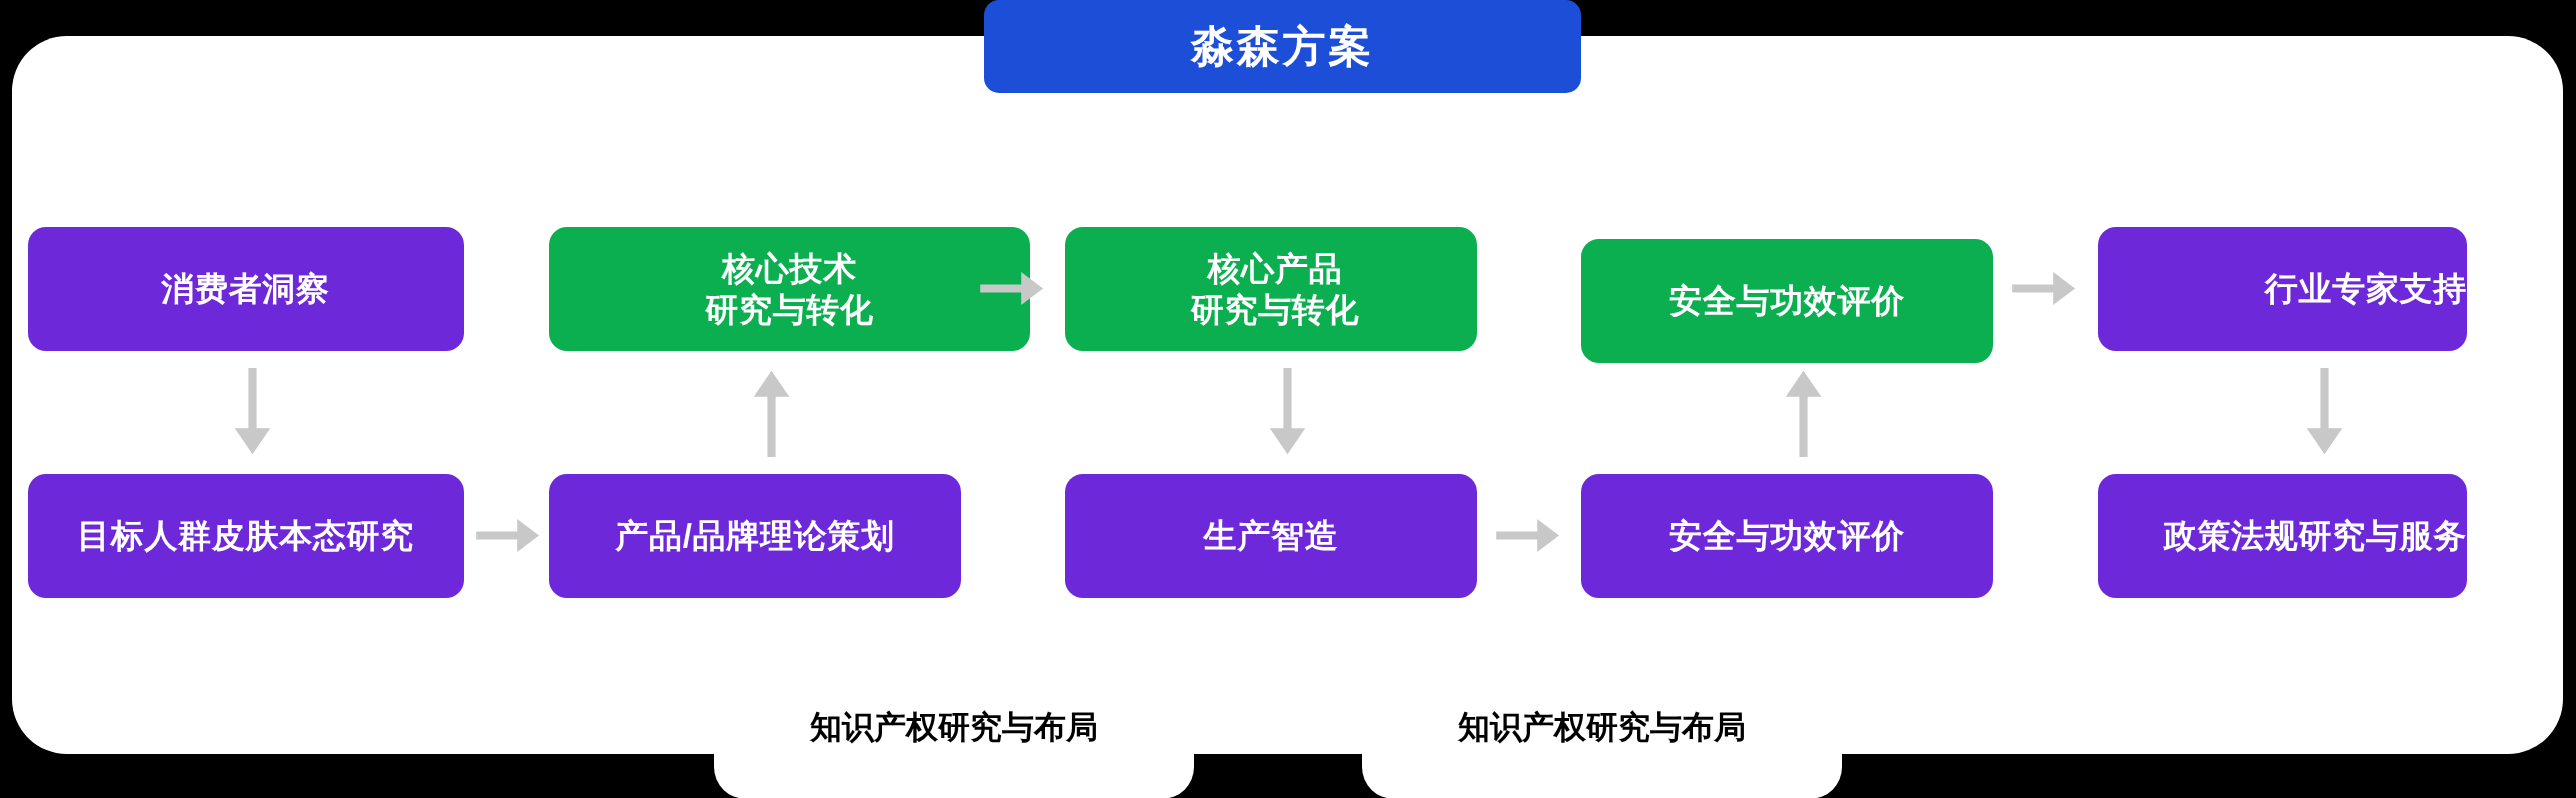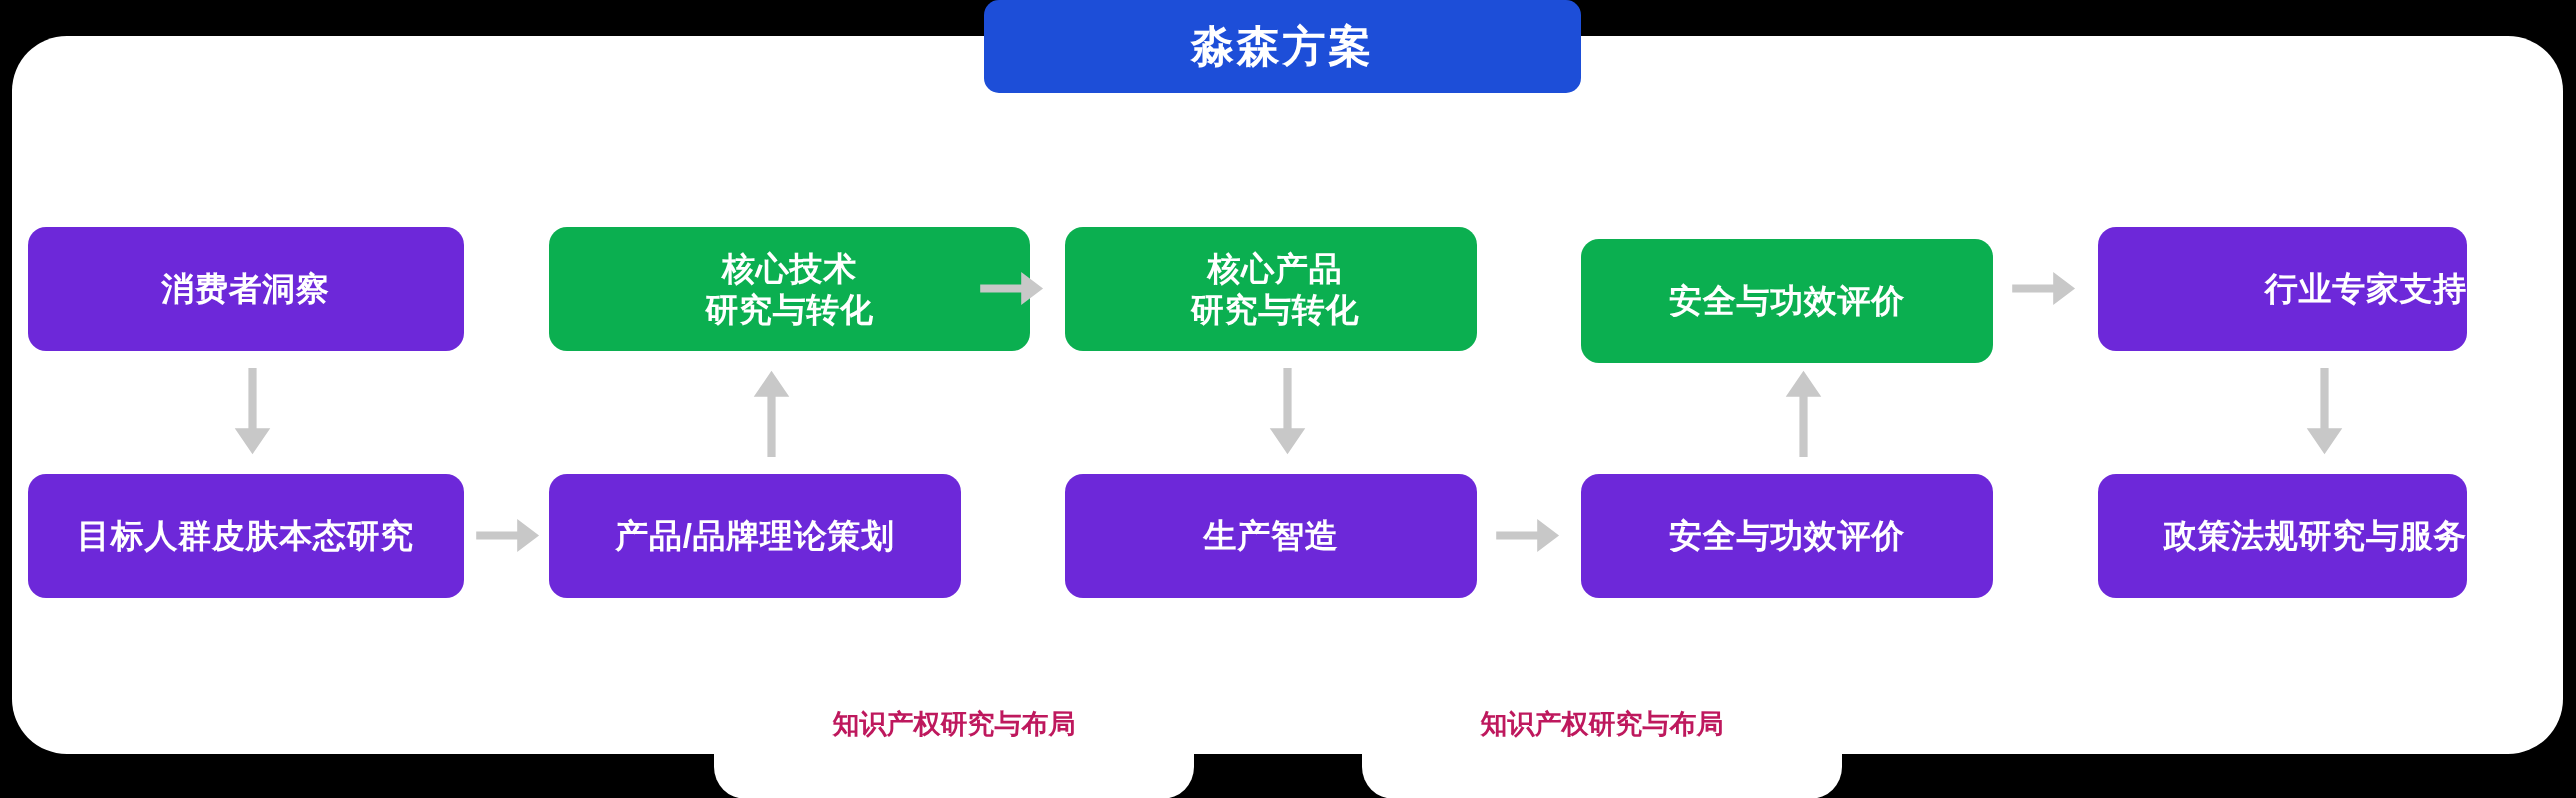--- a/index.html
+++ b/index.html
@@ -63,22 +63,22 @@
     border-bottom-left-radius: 32px;
     border-bottom-right-radius: 32px;
     z-index: 3;
     display: flex;
     align-items: flex-start;
     justify-content: center;
     padding-top: 11px;
     box-sizing: border-box;
   }
   .bottom-tab .tab-text {
-    color: #be185d;
-    font-size: 27px;
+    color: #000000;
+    font-size: 32px;
     font-weight: bold;
     white-space: nowrap;
     line-height: 1;
   }
   .tab-ip {
     left: 714px;
     top: 700px;
     width: 480px;
     height: 99px;
   }

